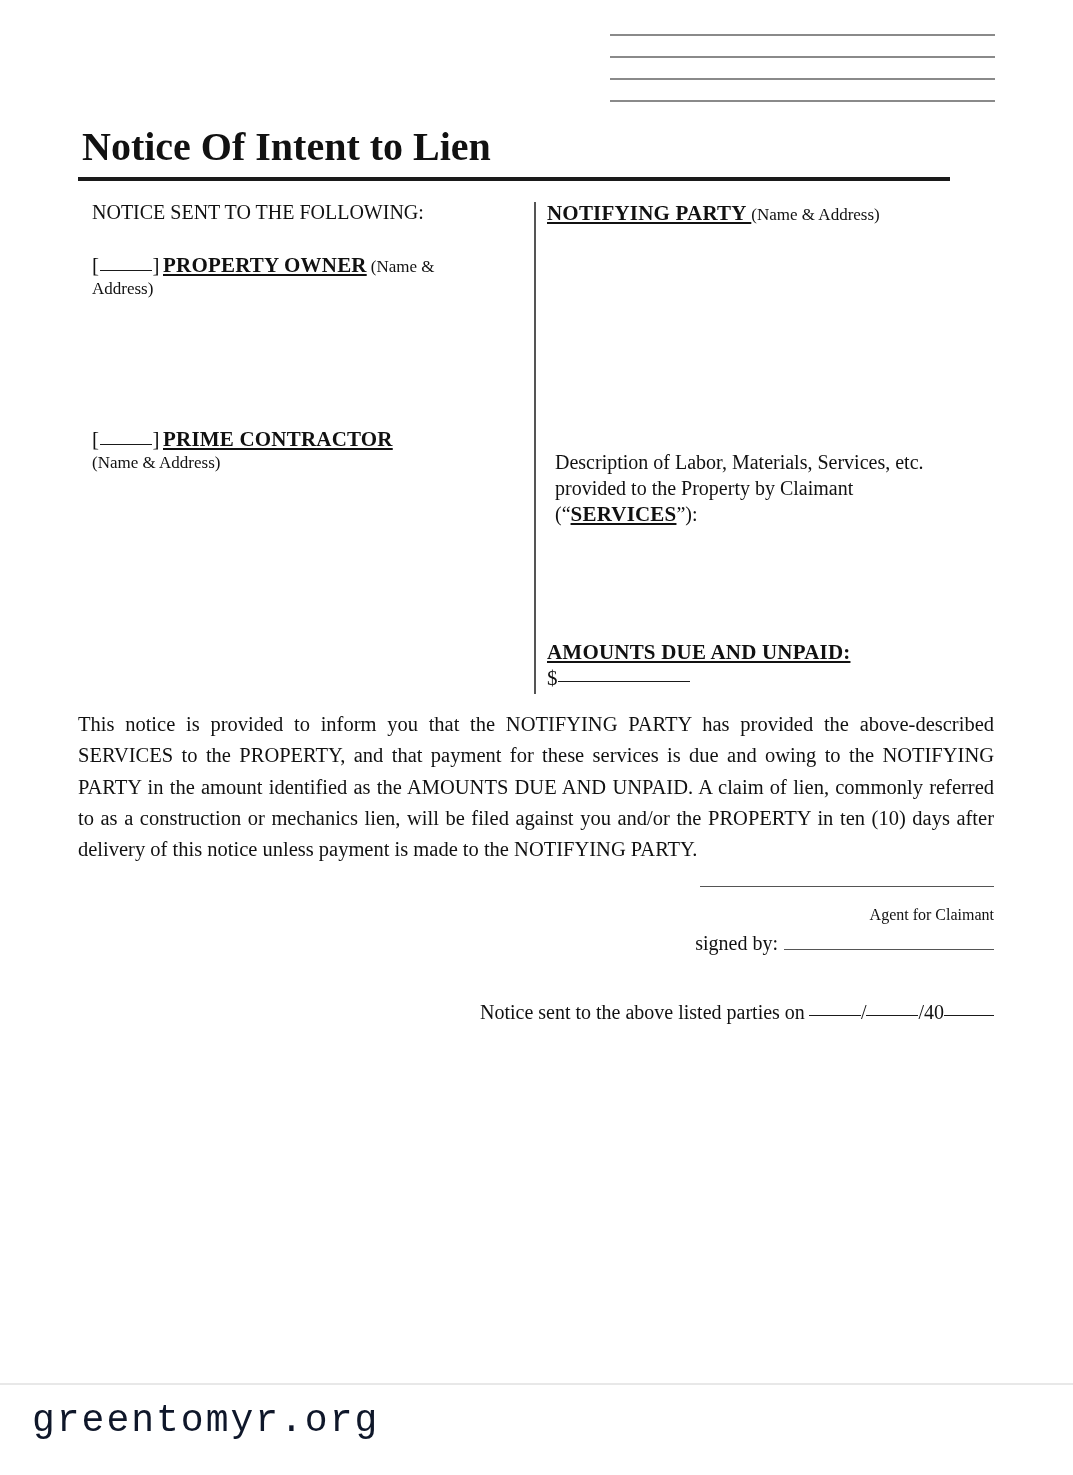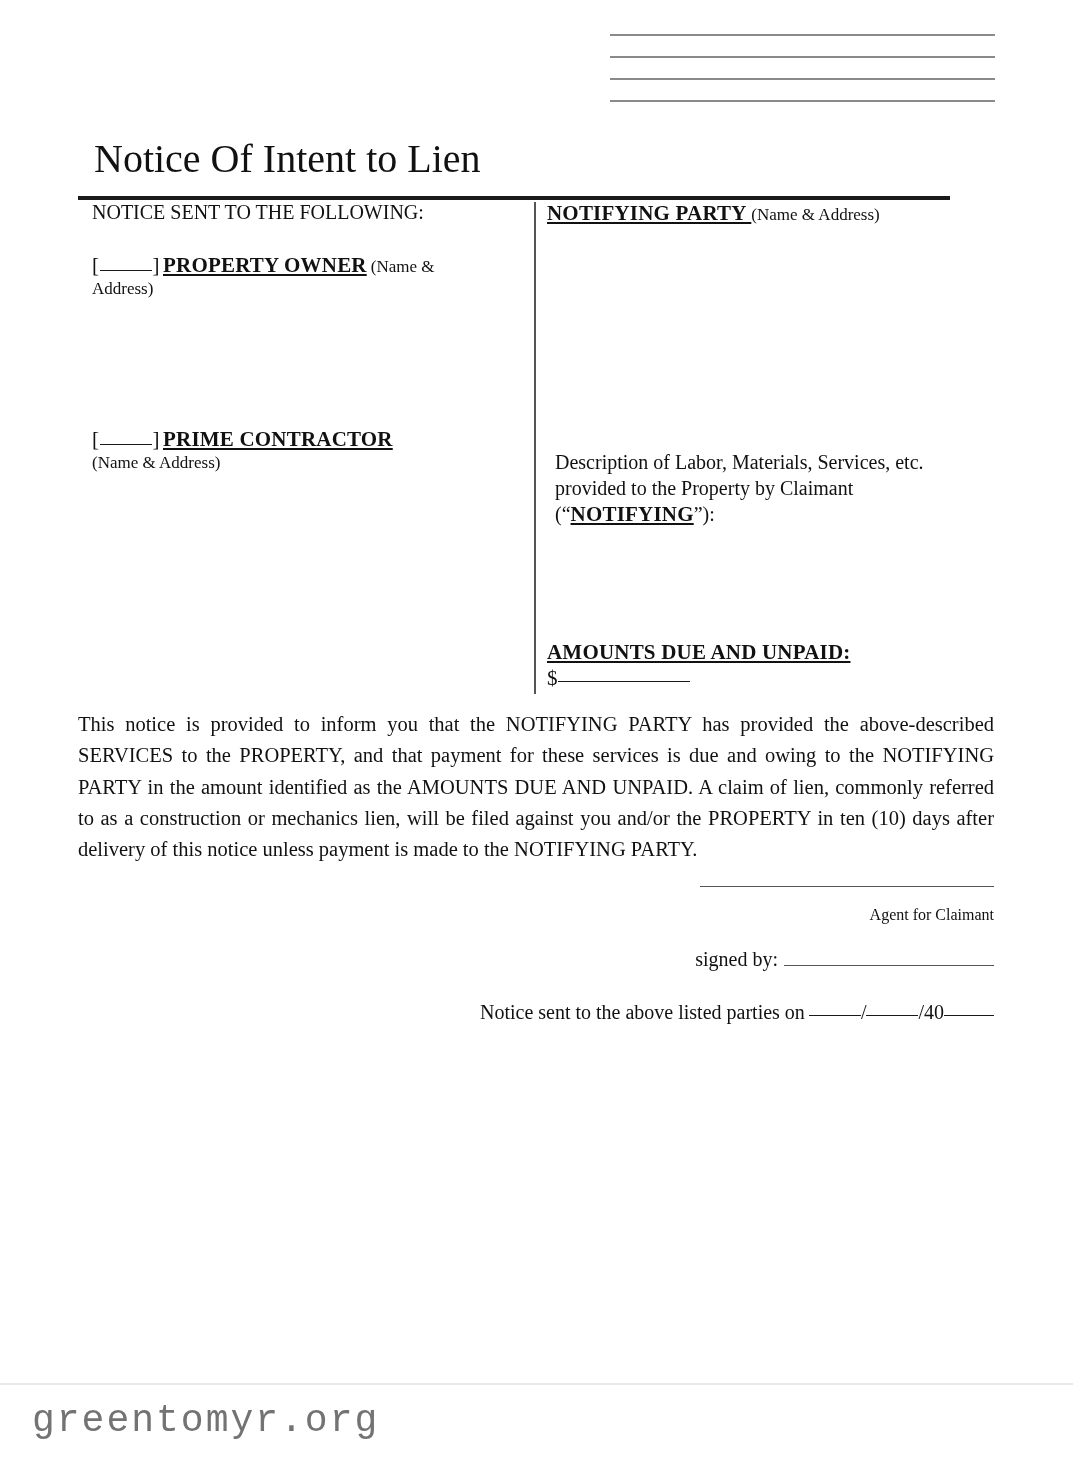--- a/index.html
+++ b/index.html
@@ -40,24 +40,24 @@
 
   
   .title-block {
     position: absolute;
     left: 78px;
     top: 122px;
     width: 872px;
   }
   .doc-title {
     font-size: 40px;
-    font-weight: normal;
+    font-weight: bold;
     line-height: 1.05;
     letter-spacing: 0px;
-    margin: 16px;
+    margin: 4px;
     font-family: "Liberation Serif", "DejaVu Serif", serif;
   }
   .title-rule {
     margin-top: 9px;
     height: 0;
     border-bottom: 4px solid #1a1a1a;
   }
 
   
   .columns {
@@ -194,21 +194,21 @@
   }
   .sig-caption {
     font-size: 16px;
     line-height: 1.45;
     margin-top: 16px;
   }
   .sig-field {
     display: flex;
     justify-content: flex-end;
     align-items: baseline;
-    margin-top: 22px;
+    margin-top: 6px;
     white-space: nowrap;
   }
   .sig-field .lbl { font-size: 20px; }
   .sig-field .fld {
     width: 210px;
     border-bottom: 1.5px solid #555555;
     height: 16px;
     margin-left: 6px;
   }
 
@@ -240,21 +240,21 @@
     height: 0;
     border-bottom: 2px solid #e8e8e8;
   }
   .footer-brand {
     position: absolute;
     left: 32px;
     top: 1399px;
     font-family: "Liberation Mono", "DejaVu Sans Mono", monospace;
     font-size: 38px;
     letter-spacing: 2px;
-    color: #737373;
+    color: #0f172a;
   }
 </style>
 </head>
 <body>
 
 <div class="page">
 
   <div class="header-lines">
     <div class="rule"></div>
     <div class="rule"></div>
@@ -296,21 +296,21 @@
     <div class="col-right">
 
       <p class="right-heading"><span class="strong-label">NOTIFYING PARTY </span><span class="paren-note">(Name &amp; Address)</span></p>
       <div class="right-gap-1"></div>
 
       <div class="right-gap-2"></div>
 
       <p class="desc-text">
         <span>Description of Labor, Materials, Services, etc.</span><br>
         <span>provided to the Property by Claimant</span><br>
-        <span>(“</span><span class="strong-label">NOTIFYING</span><span>”):</span>
+        <span>(“</span><span class="strong-label">SERVICES</span><span>”):</span>
       </p>
       <div class="right-gap-3"></div>
 
       <p class="right-heading"><span class="strong-label">AMOUNTS DUE AND UNPAID:</span></p>
       <div class="amount-row"><span>$</span><span class="amount-rule"></span></div>
 
     </div>
   </div>
 
   <p class="body-para">This notice is provided to inform you that the NOTIFYING PARTY has provided the above-described SERVICES to the PROPERTY, and that payment for these services is due and owing to the NOTIFYING PARTY in the amount identified as the AMOUNTS DUE AND UNPAID.   A claim of lien, commonly referred to as a construction or mechanics lien, will be filed against you and/or the PROPERTY in ten (10) days after delivery of this notice unless payment is made to the NOTIFYING PARTY.</p>

